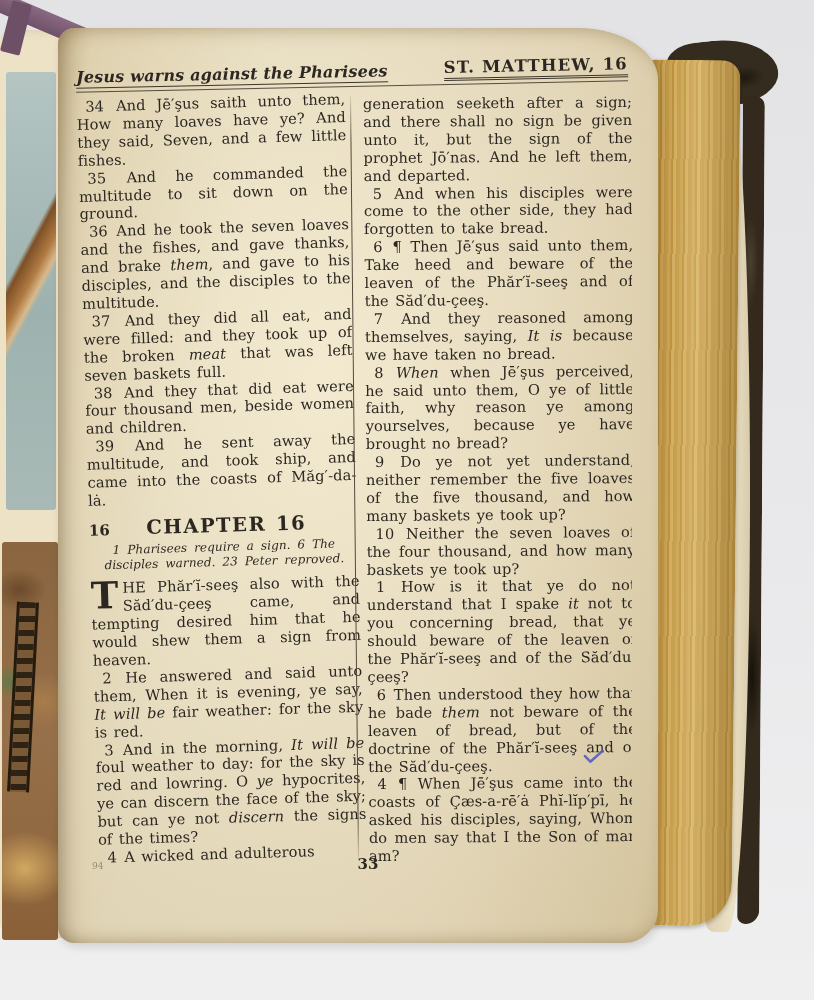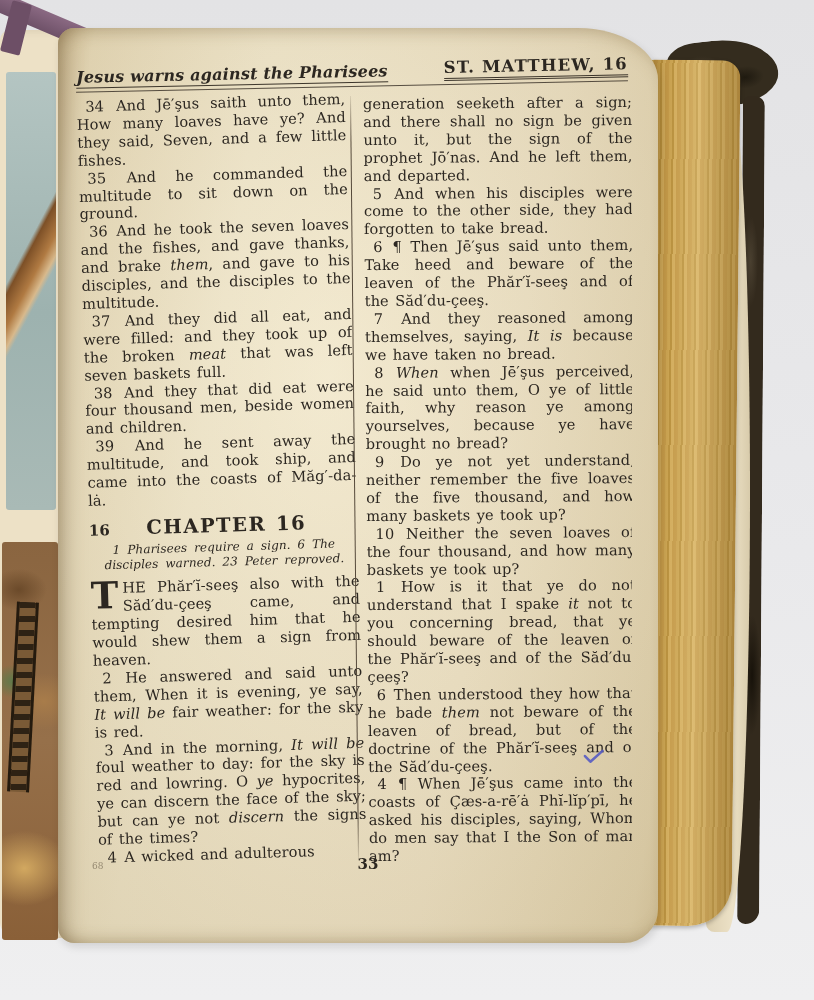--- a/index.html
+++ b/index.html
@@ -153,18 +153,18 @@
         <p class="verse"><span class="vnum">8</span> <i>When</i> when Jē′şus perceived, he said unto them, O ye of little faith, why reason ye among yourselves, because ye have brought no bread?</p>
         <p class="verse"><span class="vnum">9</span> Do ye not yet understand, neither remember the five loaves of the five thousand, and how many baskets ye took up?</p>
         <p class="verse"><span class="vnum">10</span> Neither the seven loaves of the four thousand, and how many baskets ye took up?</p>
         <p class="verse"><span class="vnum">1</span> How is it that ye do not understand that I spake <i>it</i> not to you concerning bread, that ye should beware of the leaven of the Phăr′ĭ-seeş and of the Săd′du-çeeş?</p>
         <p class="verse"><span class="vnum">6</span> Then understood they how that he bade <i>them</i> not beware of the leaven of bread, but of the doctrine of the Phăr′ĭ-seeş and of the Săd′du-çeeş.</p>
         <p class="verse"><span class="vnum">4</span> ¶ When Jē′şus came into the coasts of Çæs-a-rē′ȧ Phĭ-lĭp′pī, he asked his disciples, saying, Whom do men say that I the Son of man am?</p>
       </div>
   </div>
 
   <div class="page-number">33</div>
-  <div class="corner-note">68</div>
+  <div class="corner-note">94</div>
 
   <svg class="pen-mark" width="24" height="20" viewBox="0 0 24 20">
     <path d="M3 11 L9 16 L20 4" fill="none" stroke="#575cc4" stroke-width="2.6" stroke-linecap="round" stroke-linejoin="round"></path>
   </svg>
 </div>
 
 </body></html>

